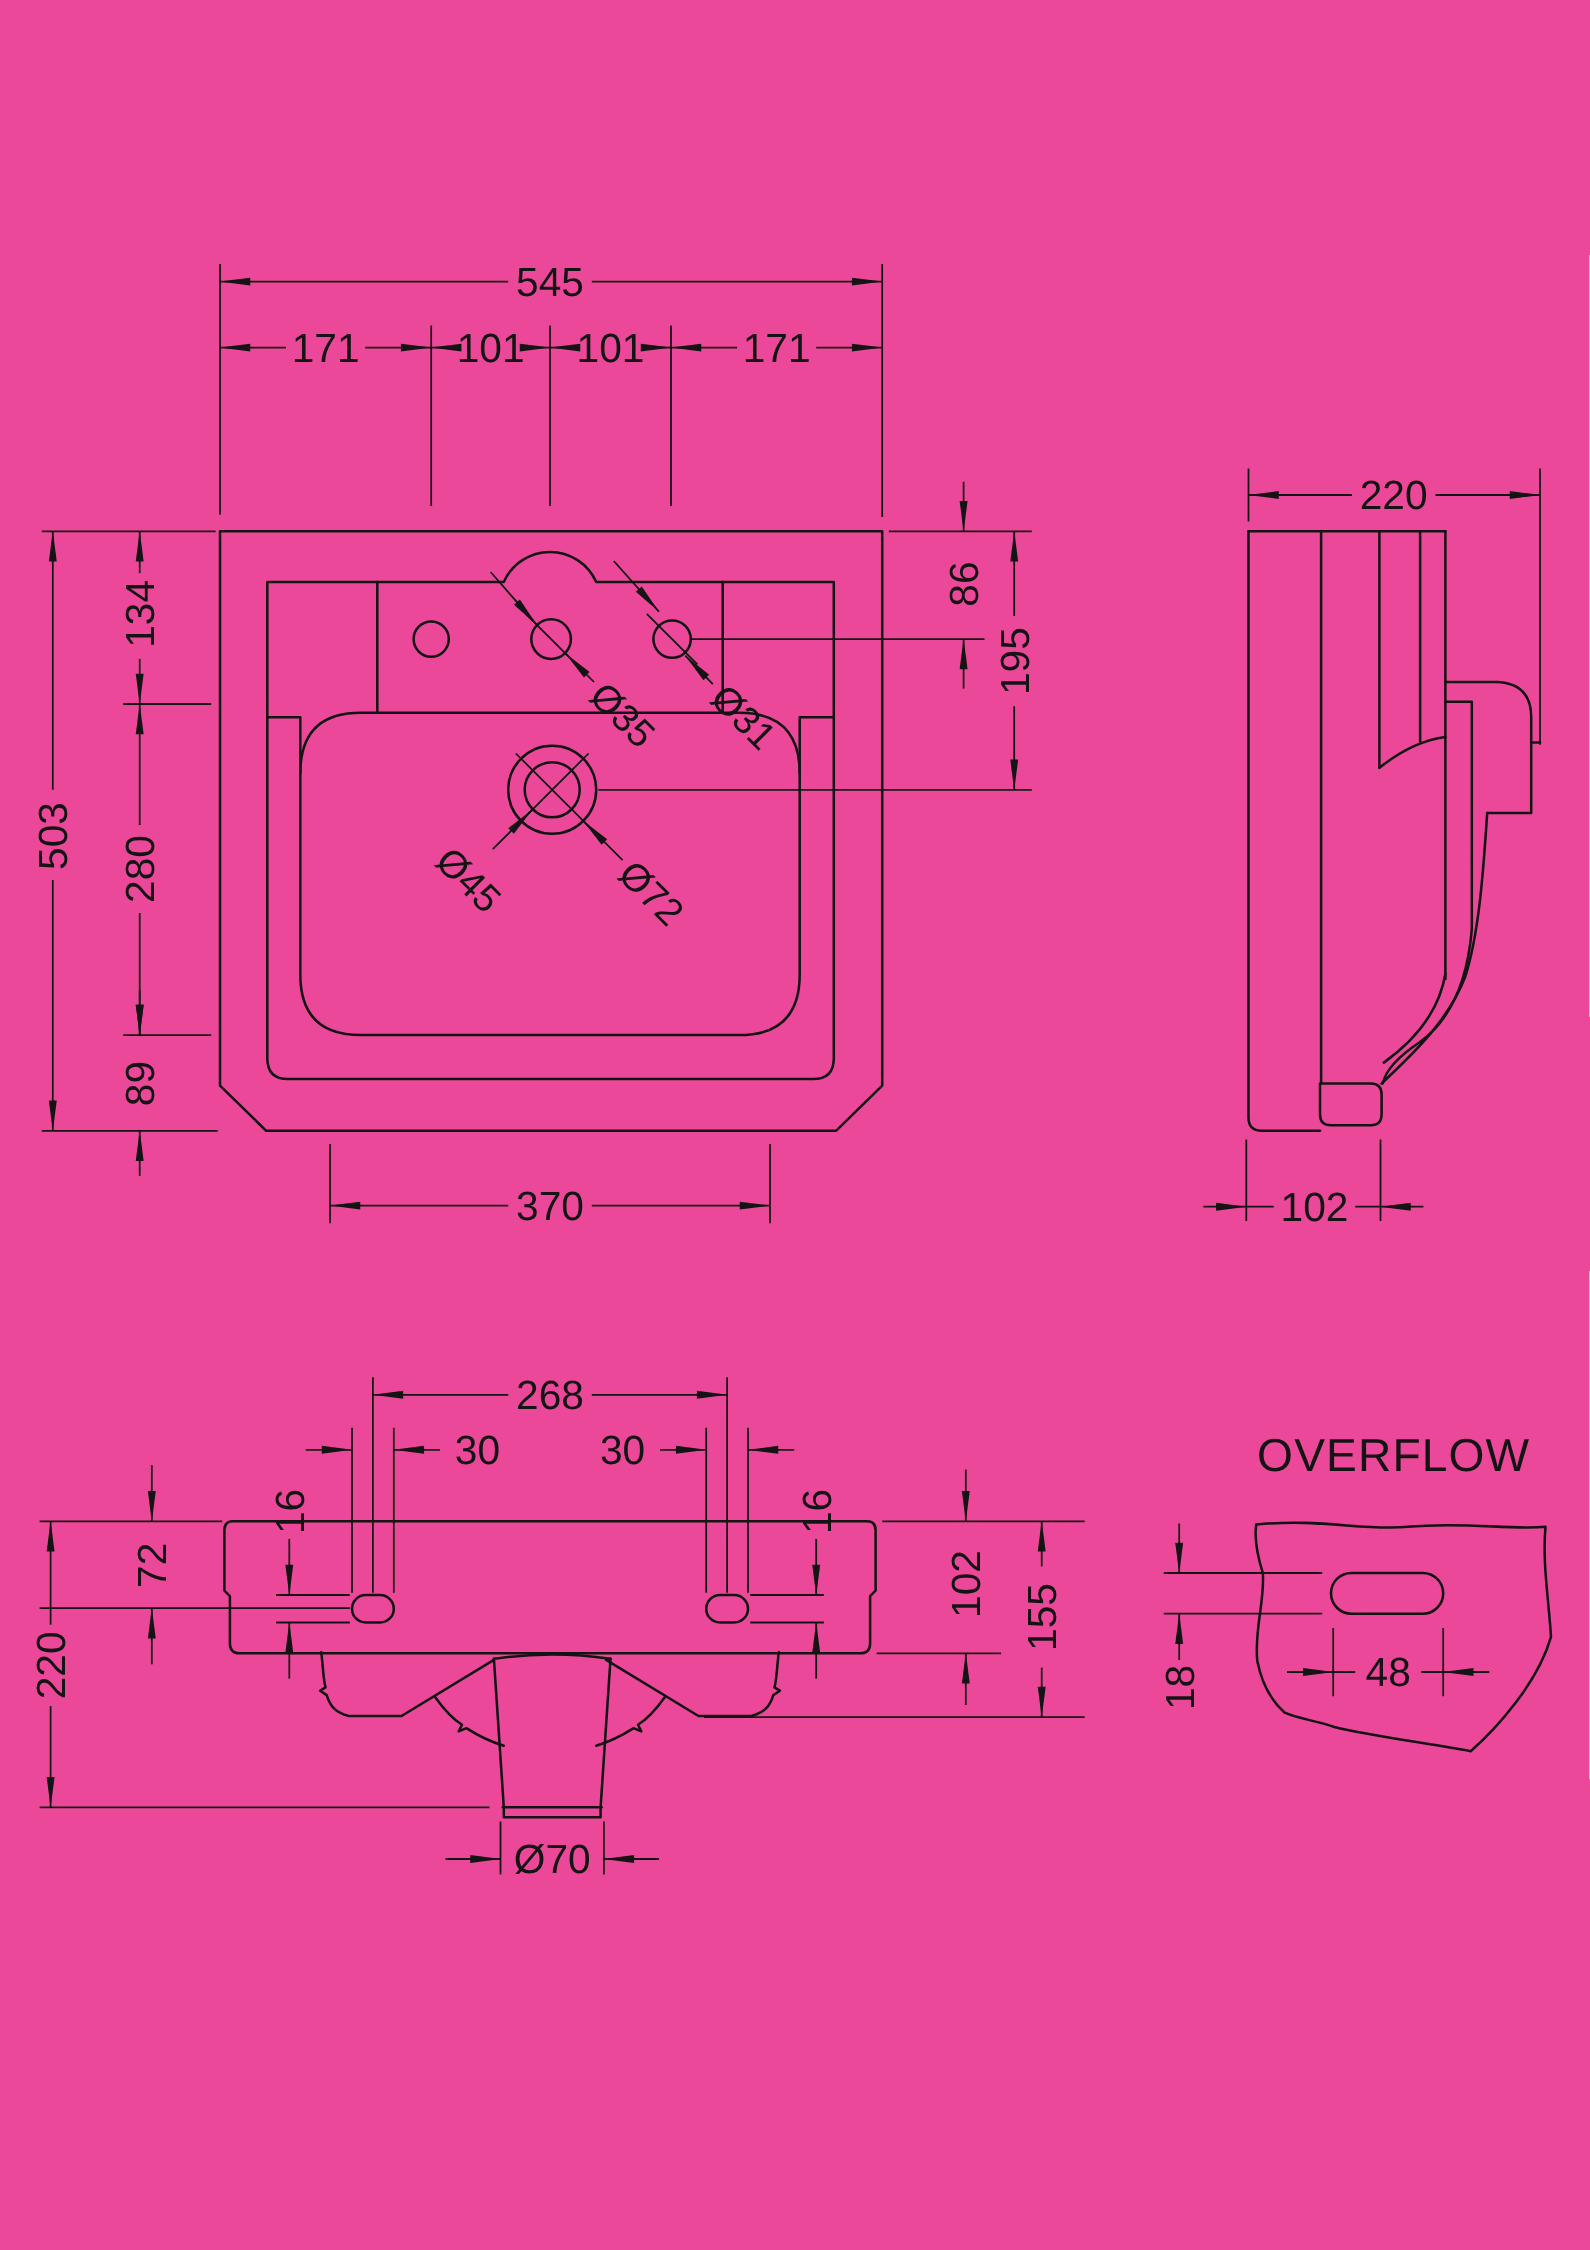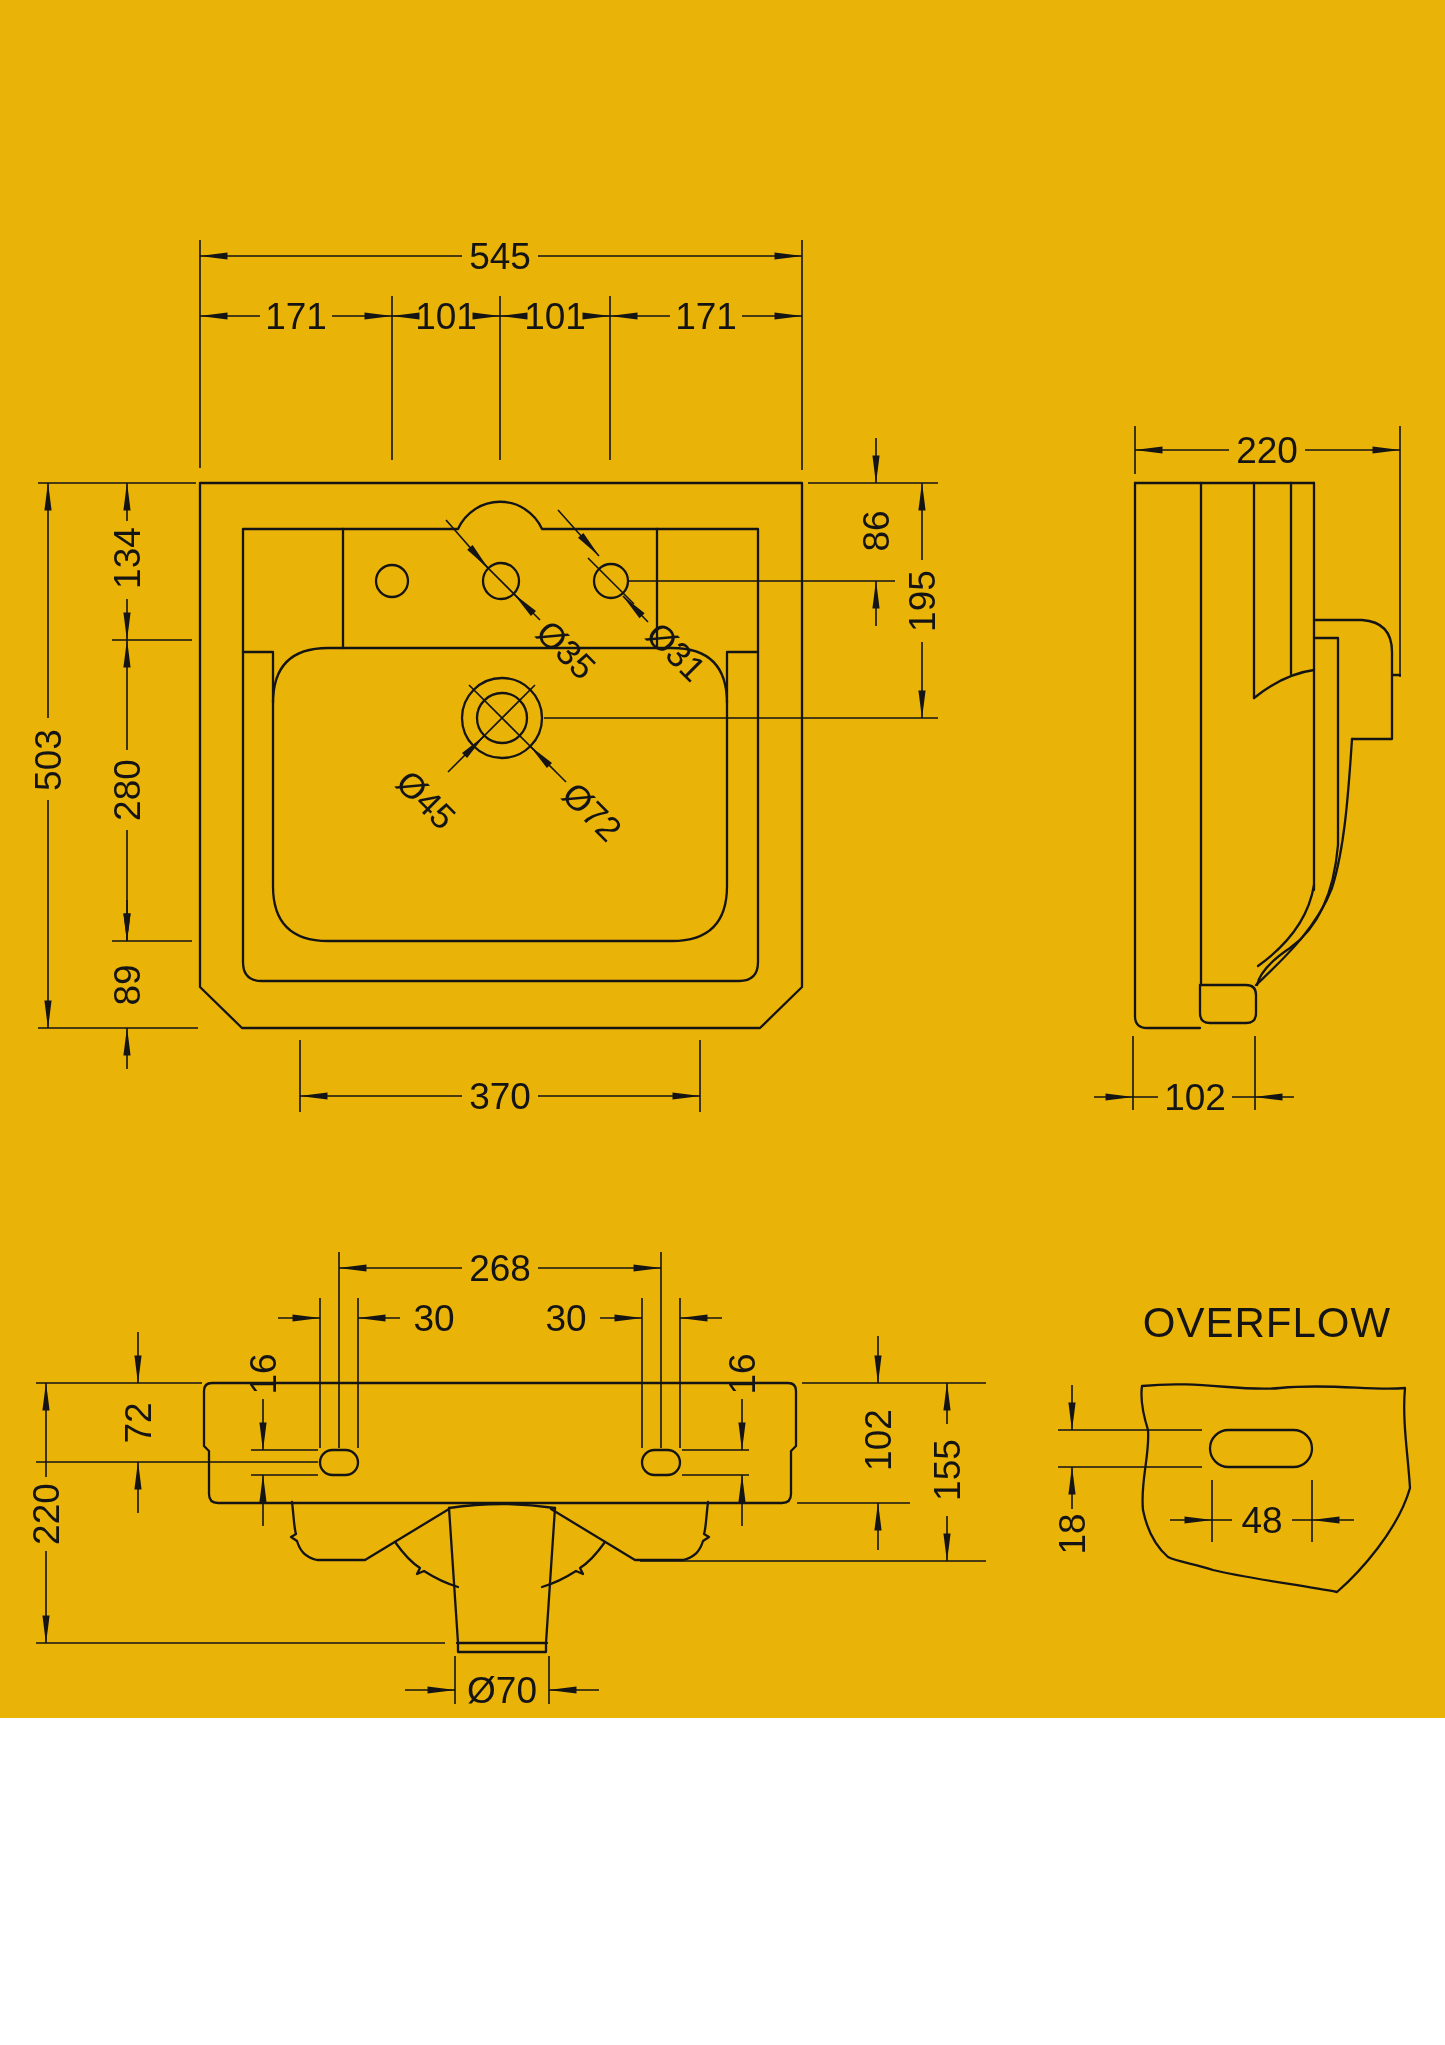--- a/index.html
+++ b/index.html
@@ -1,16 +1,16 @@
 <!DOCTYPE html>
 <html><head>
 <meta charset="utf-8">
 <style>
   html,body{margin:0;padding:0;background:#ffffff;}
-  .page{width:1445px;height:1718px;background:#eab308;position:relative;font-family:"Liberation Sans",sans-serif;}
+  .page{width:1445px;height:2045px;background:#ec4899;position:relative;font-family:"Liberation Sans",sans-serif;}
   svg{display:block;}
   .geo{stroke:#141414;stroke-width:2.3;fill:none;stroke-linecap:round;stroke-linejoin:round;}
   .dim{stroke:#141414;stroke-width:1.6;fill:none;}
   .ext{stroke:#141414;stroke-width:1.6;fill:none;}
   .lbl{font-family:"Liberation Sans",sans-serif;font-size:37px;fill:#141414;text-anchor:middle;}
   .lbl.small{font-size:35px;}
   .ttl{font-family:"Liberation Sans",sans-serif;font-size:42px;fill:#141414;text-anchor:middle;letter-spacing:1px;}
 </style>
 </head>
 <body>

